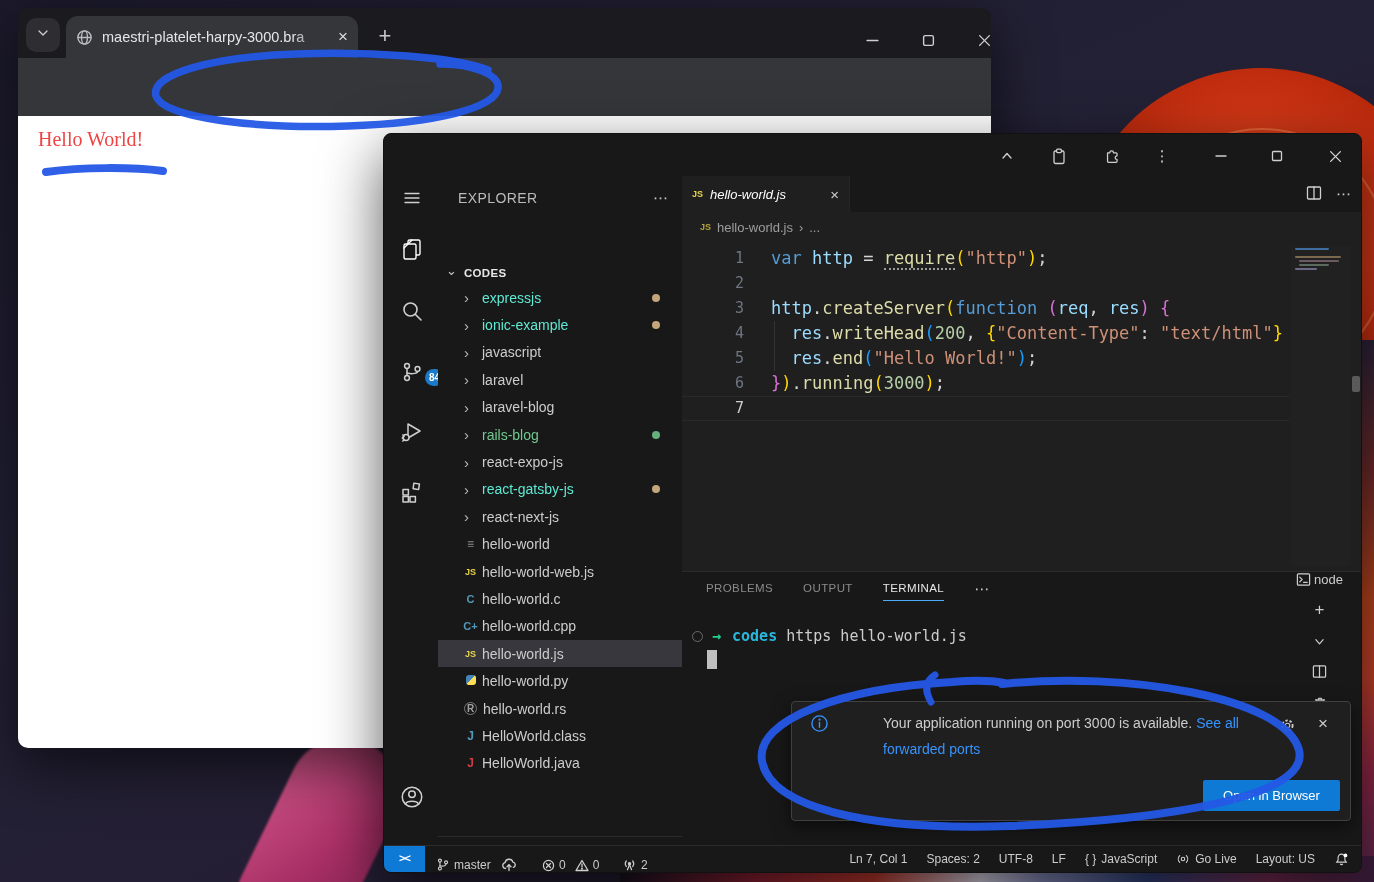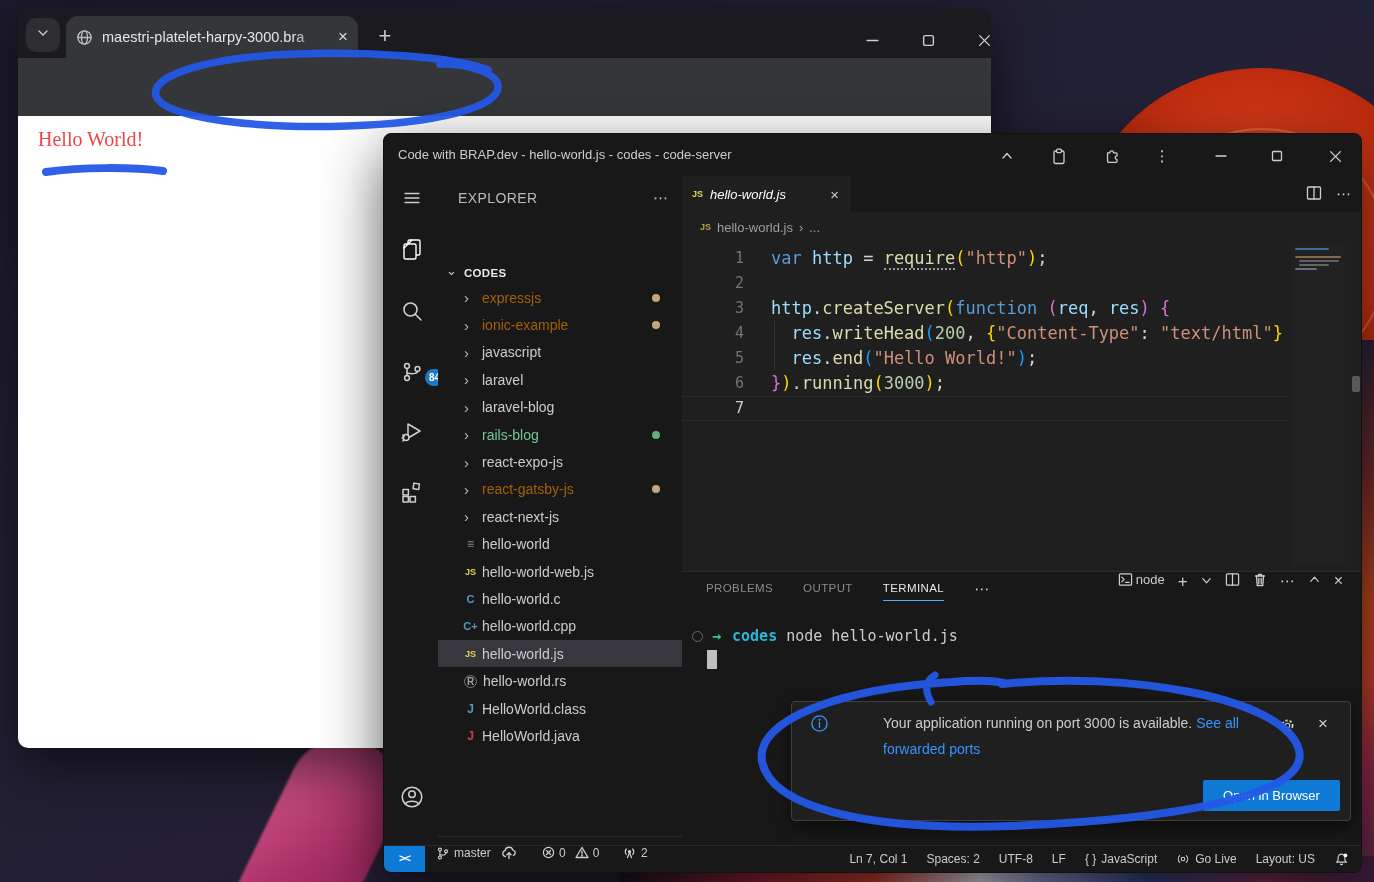--- a/index.html
+++ b/index.html
@@ -80,21 +80,21 @@
   .ic-jc{color:#519aba;font-size:12px;}
   .ic-java{color:#cc3e44;font-size:12px;}
   .ic-txt{color:#8a8a8a;font-size:12px;font-weight:400;}
   .ic-php{display:inline-block;}
   .ic-php::before{content:"";display:inline-block;width:11px;height:9px;border-radius:4px 5px 3px 3px;background:#a074c4;}
   .ic-py{display:inline-block;}
   .ic-py::before{content:"";display:inline-block;width:10px;height:10px;border-radius:3px;
     background:linear-gradient(135deg,#4584b6 50%,#ffde57 50%);}
   .ic-rs{color:#a0a0a0;font-size:10px;border:1px solid #7a7a7a;border-radius:50%;width:11px!important;height:11px;line-height:11px;margin-left:26px!important;margin-right:4px;}
   .tlabel{margin-left:2px;}
-  .git-mod{color:#a16207;}
+  .git-mod{color:#5eead4;}
   .git-unt{color:#73c991;}
   .gdot{position:absolute;left:214px;width:8px;height:8px;border-radius:50%;background:#e2c08d;opacity:.85;}
   .gdot.green{background:#73c991;}
   .sb-sec{position:absolute;left:0;right:0;height:26px;border-top:1px solid #2b2b2b;color:#e7e7e7;
     font-weight:700;font-size:11.5px;}
   .sb-sec .chev{position:absolute;left:8px;top:4px;font-weight:400;color:#cccccc;}
   .sb-sec .lbl{position:absolute;left:26px;top:6px;}
 
   .editor{left:298px;top:42px;right:0;height:395px;background:#1f1f1f;}
   .tabbar{position:absolute;left:0;top:0;right:0;height:36px;background:#181818;}
@@ -122,21 +122,21 @@
   .mm-line{margin:2px 4px 0 4px;height:2px;border-radius:1px;}
   .vscroll{position:absolute;right:0;top:70px;width:10px;height:325px;background:#1f1f1f;}
   .vthumb{position:absolute;right:1px;top:130px;width:8px;height:16px;background:#5a5a5a;border-radius:2px;}
 
   .panel{left:298px;top:437px;right:0;bottom:26px;background:#181818;border-top:1px solid #2b2b2b;}
   .ptabs{position:absolute;left:24px;top:0;height:34px;display:flex;gap:30px;align-items:center;
     font-size:11.5px;letter-spacing:.4px;color:#8a8a8a;}
   .ptab{padding:4px 0 6px 0;}
   .ptab.active{color:#e7e7e7;border-bottom:1.5px solid #4daafc;}
   .ptabs .more{color:#cccccc;font-size:15px;}
-  .pright{position:absolute;right:18px;top:0;height:34px;display:flex;gap:13px;align-items:flex-start;color:#cccccc;}
+  .pright{position:absolute;right:18px;top:0;height:34px;display:flex;gap:13px;align-items:center;color:#cccccc;flex-direction:column;}
   .pright .node{font-size:13px;color:#cccccc;margin-left:3px;}
   .term{position:absolute;left:0;top:52px;right:0;font-family:"DejaVu Sans Mono",monospace;font-size:15px;}
   .tline{display:flex;align-items:center;height:24px;}
   .tring{width:9px;height:9px;border:1.5px solid #6a6a6a;border-radius:50%;margin-left:10px;}
   .tarrow{color:#23d18b;font-weight:700;margin-left:9px;}
   .tcwd{color:#29b8db;font-weight:700;margin-left:11px;}
   .tcmd{color:#cccccc;margin-left:9px;}
   .tcursor{width:10px;height:19px;background:#bfbfbf;margin:2px 0 0 25px;}
 
   .toast{left:407px;top:567px;width:558px;height:118px;background:#1f1f1f;border:1px solid #404040;border-radius:4px;
@@ -145,21 +145,21 @@
   .toast-msg{margin-left:12px;font-size:14px;line-height:26px;color:#cccccc;}
   .toast-link{color:#3794ff;text-decoration:none;cursor:pointer;}
   .toast-ic{position:absolute;top:15px;color:#cccccc;}
   .toast-btn{position:absolute;right:10px;bottom:9px;width:137px;height:31px;background:#0e7ad6;color:#ffffff;
     font-size:13px;border:none;border-radius:2px;font-family:"Liberation Sans",sans-serif;}
 
   .statusbar{left:0;right:0;bottom:0;height:26px;background:#181818;border-top:1px solid #2b2b2b;
     font-size:12px;color:#cccccc;}
   .remote{position:absolute;left:0;top:0;width:41px;height:26px;background:#0e7ad6;color:#fff;
     text-align:center;line-height:25px;font-size:11px;font-weight:700;letter-spacing:-1px;}
-  .sb-item{position:absolute;top:0;height:26px;display:flex;align-items:flex-start;gap:4px;}
+  .sb-item{position:absolute;top:0;height:26px;display:flex;align-items:flex-end;gap:4px;}
   .sb-rightwrap{position:absolute;right:12px;top:0;height:26px;display:flex;align-items:center;gap:19px;}
   .sb-rightwrap .sb-r{display:flex;align-items:center;gap:5px;}
 
   
   .annot{inset:0;z-index:60;pointer-events:none;}
 </style>
 </head>
 <body>
 
 <div class="abs desktop"></div>
@@ -241,21 +241,20 @@
     <div class="abs avatar"></div>
     <div class="abs" style="left:938px;top:66px;width:26px;height:26px;text-align:center;color:#e6e6e9;font-size:16px;line-height:24px;letter-spacing:0;">⋮</div>
   </div>
   <div class="abs bpage">
     <p class="hello">Hello World!</p>
   </div>
 </div>
 
 <div class="abs vwin">
   <div class="abs vtitle">
-    <span class="vtitle-text">Code with BRAP.dev - hello-world.js - codes - code-server</span>
     <span class="vt-ic" style="left:614px;">
       <svg class="ico" width="14" height="14" viewBox="0 0 14 14">
           <polyline points="3,9 7,4.5 11,9"></polyline>
         </svg>
     </span>
     <span class="vt-ic" style="left:666px;">
       <svg class="ico" width="16" height="17" viewBox="0 0 16 17">
           <rect x="3" y="3" width="10" height="12.5" rx="1.4"></rect>
           <rect x="5.6" y="1.2" width="4.8" height="3.4" rx="1" fill="#181818"></rect>
         </svg>
@@ -410,20 +409,24 @@
           <span class="ficon ic-c">C</span>
           <span class="tlabel ">hello-world.c</span>
         </div>
         <div class="trow">
           <span class="ficon ic-c">C+</span>
           <span class="tlabel ">hello-world.cpp</span>
         </div>
         <div class="trow sel">
           <span class="ficon ic-js">JS</span>
           <span class="tlabel ">hello-world.js</span>
+        </div>
+        <div class="trow">
+          <span class="ficon ic-py"></span>
+          <span class="tlabel ">hello-world.py</span>
         </div>
         <div class="trow">
           <span class="ficon ic-rs">R</span>
           <span class="tlabel ">hello-world.rs</span>
         </div>
         <div class="trow">
           <span class="ficon ic-jc">J</span>
           <span class="tlabel ">HelloWorld.class</span>
         </div>
         <div class="trow">
@@ -527,21 +530,21 @@
             <polyline points="3,9 7,4.5 11,9"></polyline>
           </svg>
       </span>
       <span style="font-size:16px;">×</span>
     </div>
     <div class="term">
       <div class="tline">
         <span class="tring"></span>
         <span class="tarrow">→</span>
         <span class="tcwd">codes</span>
-        <span class="tcmd">node hello-world.js</span>
+        <span class="tcmd">https hello-world.js</span>
       </div>
       <div class="tcursor"></div>
     </div>
   </div>
 
   <div class="abs toast">
     <div class="toast-row">
       <svg class="ico" width="19" height="19" viewBox="0 0 18 18" style="stroke:#3794ff;flex-shrink:0;margin-top:4px;">
         <circle cx="9" cy="9" r="7.2"></circle>
           <line x1="9" y1="8" x2="9" y2="12.5"></line>

